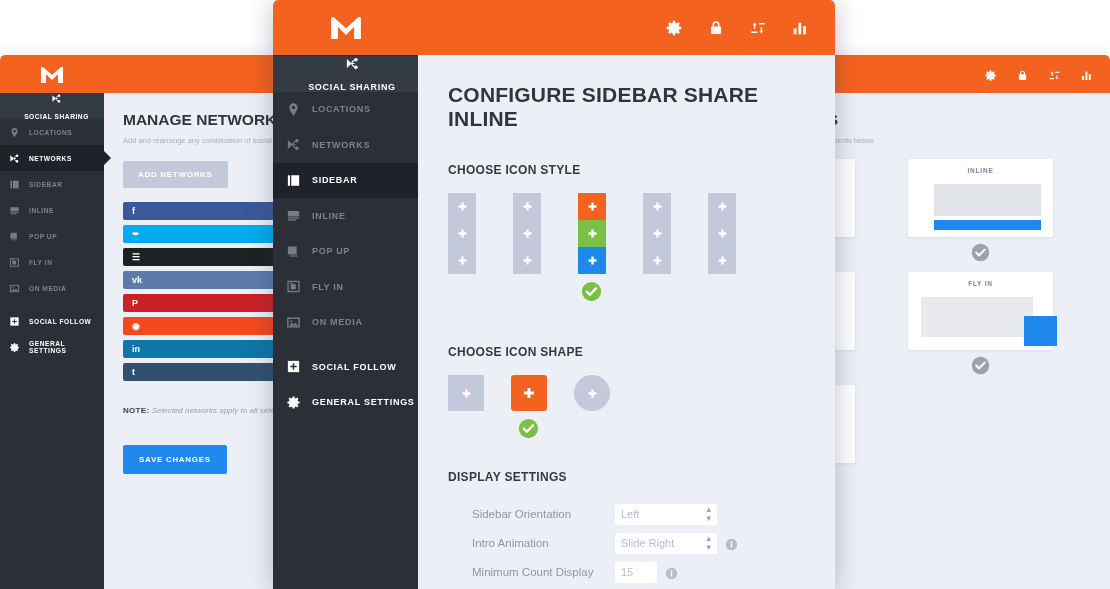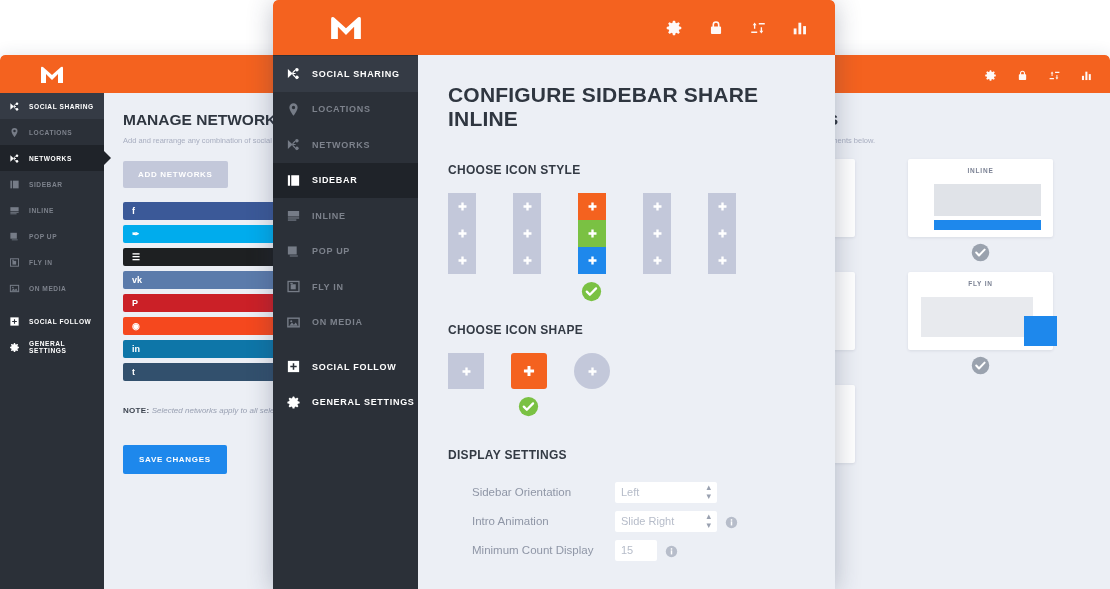--- a/index.html
+++ b/index.html
@@ -25,21 +25,21 @@
 
   
   .sidenav { background: #2b3038; width: 145px; }
   .nav-item {
     height: 35.5px; display: flex; align-items: center; gap: 11px;
     padding-left: 13px; position: relative; color: #7d828c;
     font-size: 9px; font-weight: bold; letter-spacing: .7px;
   }
   .nav-item .nv-ico { width: 15px; height: 15px; flex: 0 0 15px; display:block; }
   .nav-item.active { background: #1f2329; color: #ffffff; }
-  .nav-item.head   { background: #353b45; color: #ffffff; }
+  .nav-item.head   { background: #353b45; color: #ffffff; flex-direction: column; }
   .nav-item.bright { color:#ffffff; }
   .nav-item.active::after {
     content:''; position:absolute; right:-9px; top:50%; transform:translateY(-50%);
     border-top: 9px solid transparent; border-bottom: 9px solid transparent;
     border-left: 9px solid #1f2329;
   }
   .nav-gap { height: 9px; }
 
   
   #center {
@@ -579,21 +579,21 @@
                 <div class="sw" style="background:#c3c8da">
                   <svg width="11" height="11" viewBox="0 0 16 16">
                     <path fill="#ffffff" d="M6.3 2.2h3.4v4.1h4.1v3.4H9.7v4.1H6.3V9.7H2.2V6.3h4.1z"></path>
                   </svg>
                 </div>
               </div>
               <div class="chk-spacer"></div>
             </div>
           </div>
 
-        <div class="section-label" style="margin-top:20px;">CHOOSE ICON SHAPE</div>
+        <div class="section-label" style="margin-top:42px;">CHOOSE ICON SHAPE</div>
         <div class="shape-row" id="shape-row">
             <div class="shape-col">
               <div class="shp" style="background:#c3c8da">
                 <svg width="11" height="11" viewBox="0 0 16 16">
                   <path fill="#ffffff" d="M6.3 2.2h3.4v4.1h4.1v3.4H9.7v4.1H6.3V9.7H2.2V6.3h4.1z"></path>
                 </svg>
               </div>
             </div>
             <div class="shape-col">
               <div class="shp sq-soft" style="background:#f4621f">

